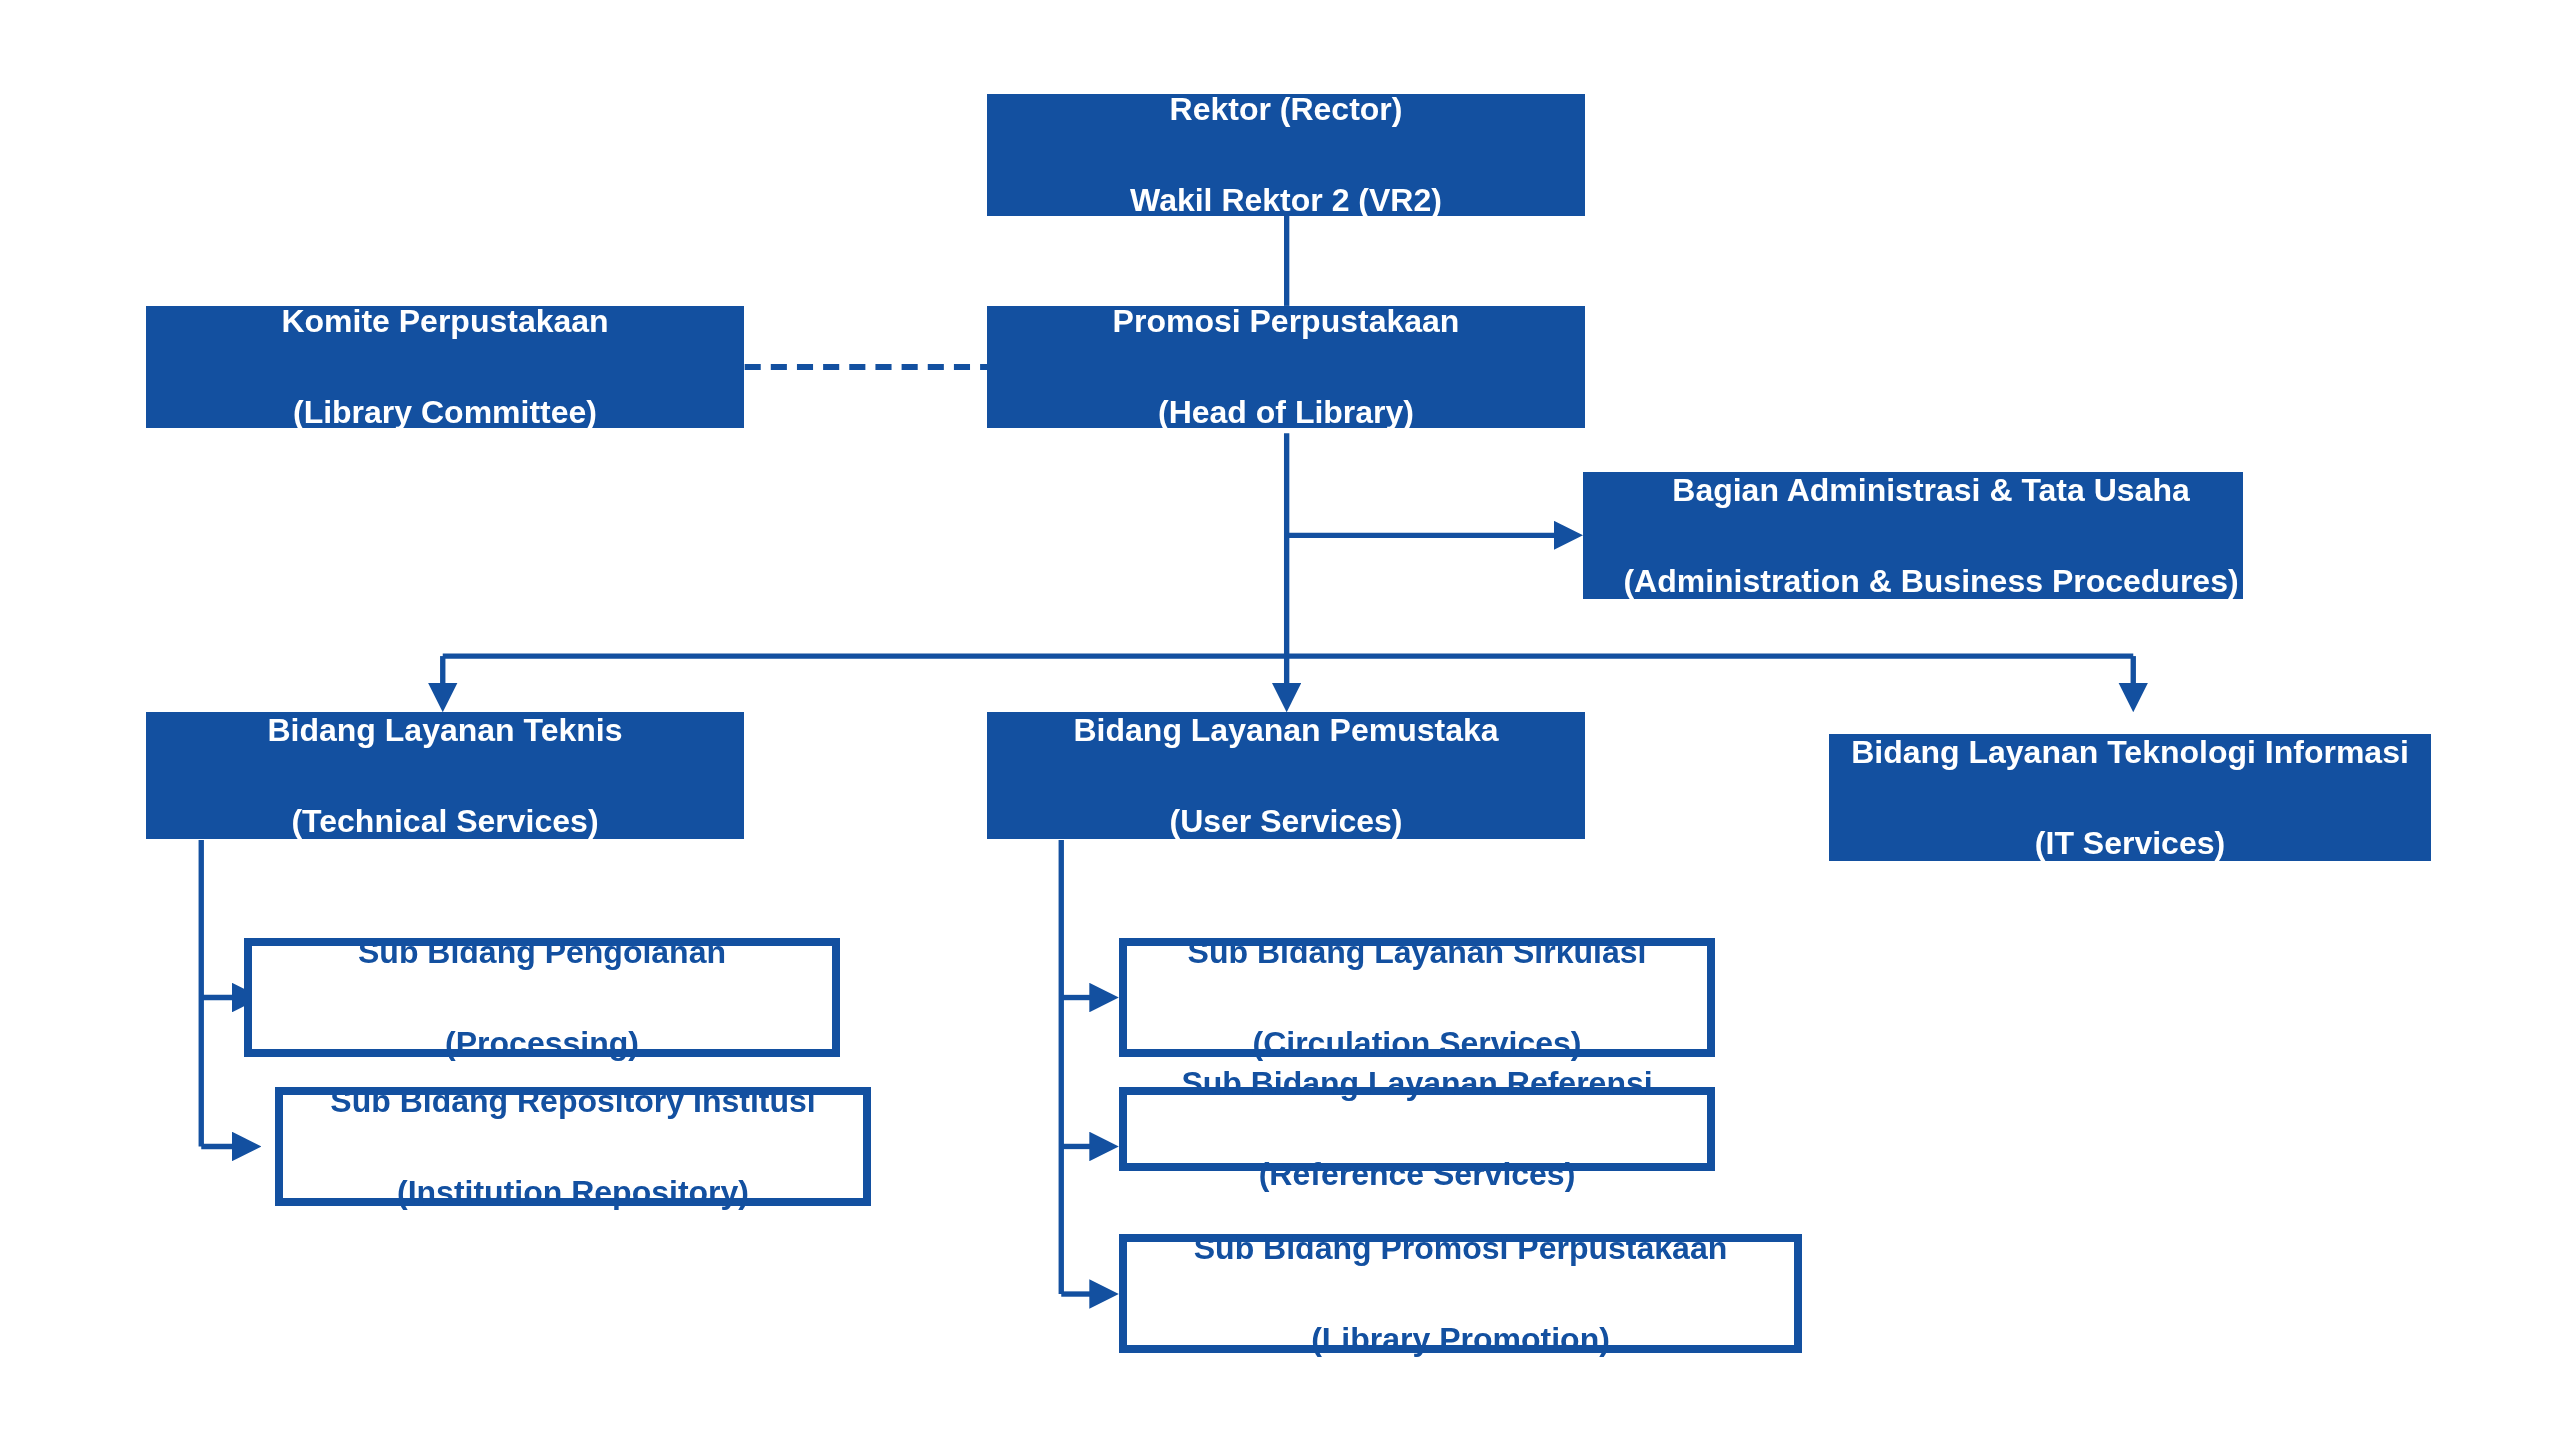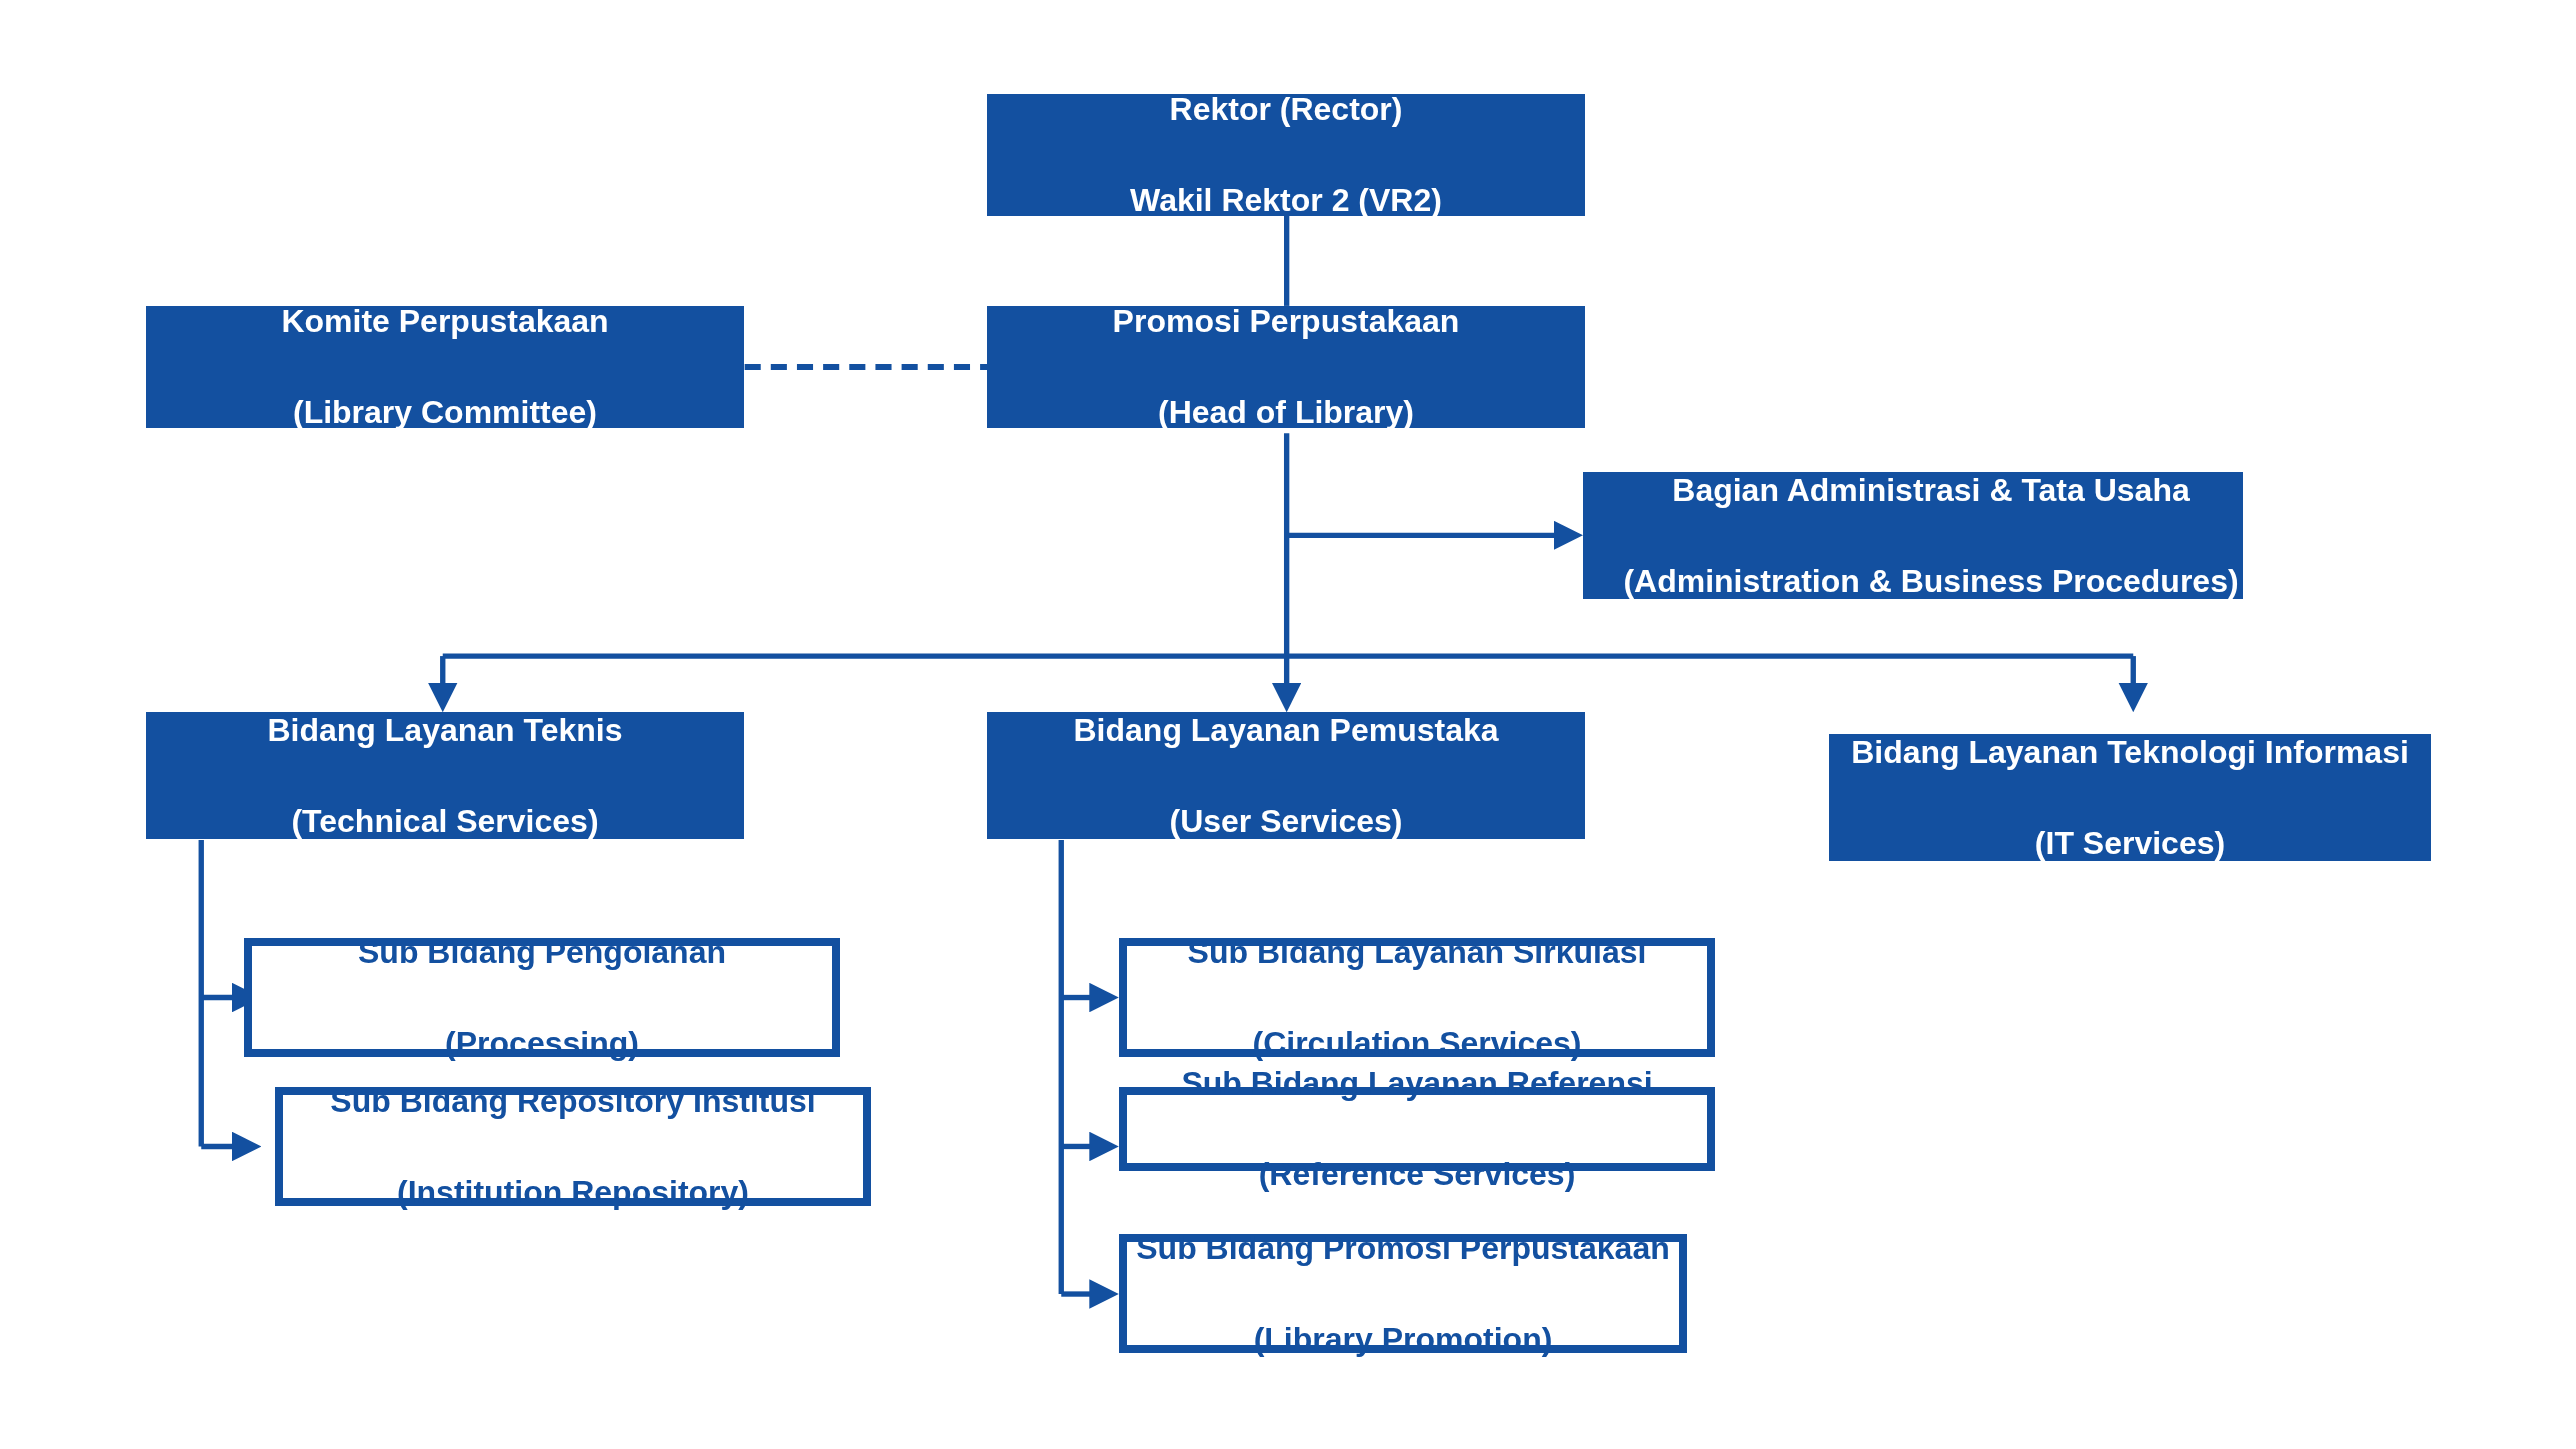--- a/index.html
+++ b/index.html
@@ -51,21 +51,21 @@
   .n-kepala     { left: 987px; top: 306px;  width: 598px; height: 122px; }
   .n-admin      { left: 1583px; top: 472px;  width: 660px; height: 127px; padding-left: 36px; }
   .n-teknis     { left: 146px;  top: 712px; width: 598px; height: 127px; }
   .n-pemustaka  { left: 987px; top: 712px; width: 598px; height: 127px; }
   .n-ti         { left: 1829px; top: 712px; width: 602px; height: 127px; margin-top: 22px; }
   
   .n-pengolahan { left: 244px;  top: 938px; width: 596px; height: 119px; }
   .n-repository { left: 275px;  top: 1087px; width: 596px; height: 119px; }
   .n-sirkulasi  { left: 1119px; top: 938px; width: 596px; height: 119px; }
   .n-referensi  { left: 1119px; top: 1087px; width: 596px; height: 84px; }
-  .n-promosi    { left: 1119px; top: 1234px; width: 568px; height: 119px; }
+  .n-promosi    { left: 1119px; top: 1234px; width: 683px; height: 119px; }
 </style>
 </head>
 <body>
 
 <div class="stage">
 
   <svg class="connector-layer" viewBox="0 0 3840 2160" xmlns="http://www.w3.org/2000/svg">
     <defs>
       <marker id="arrow" viewBox="0 0 10 10" refX="0.5" refY="5" markerWidth="5.5" markerHeight="5.5" orient="auto-start-reverse">
         <path d="M0,0 L10,5 L0,10 Z" fill="#1350A0"></path>

